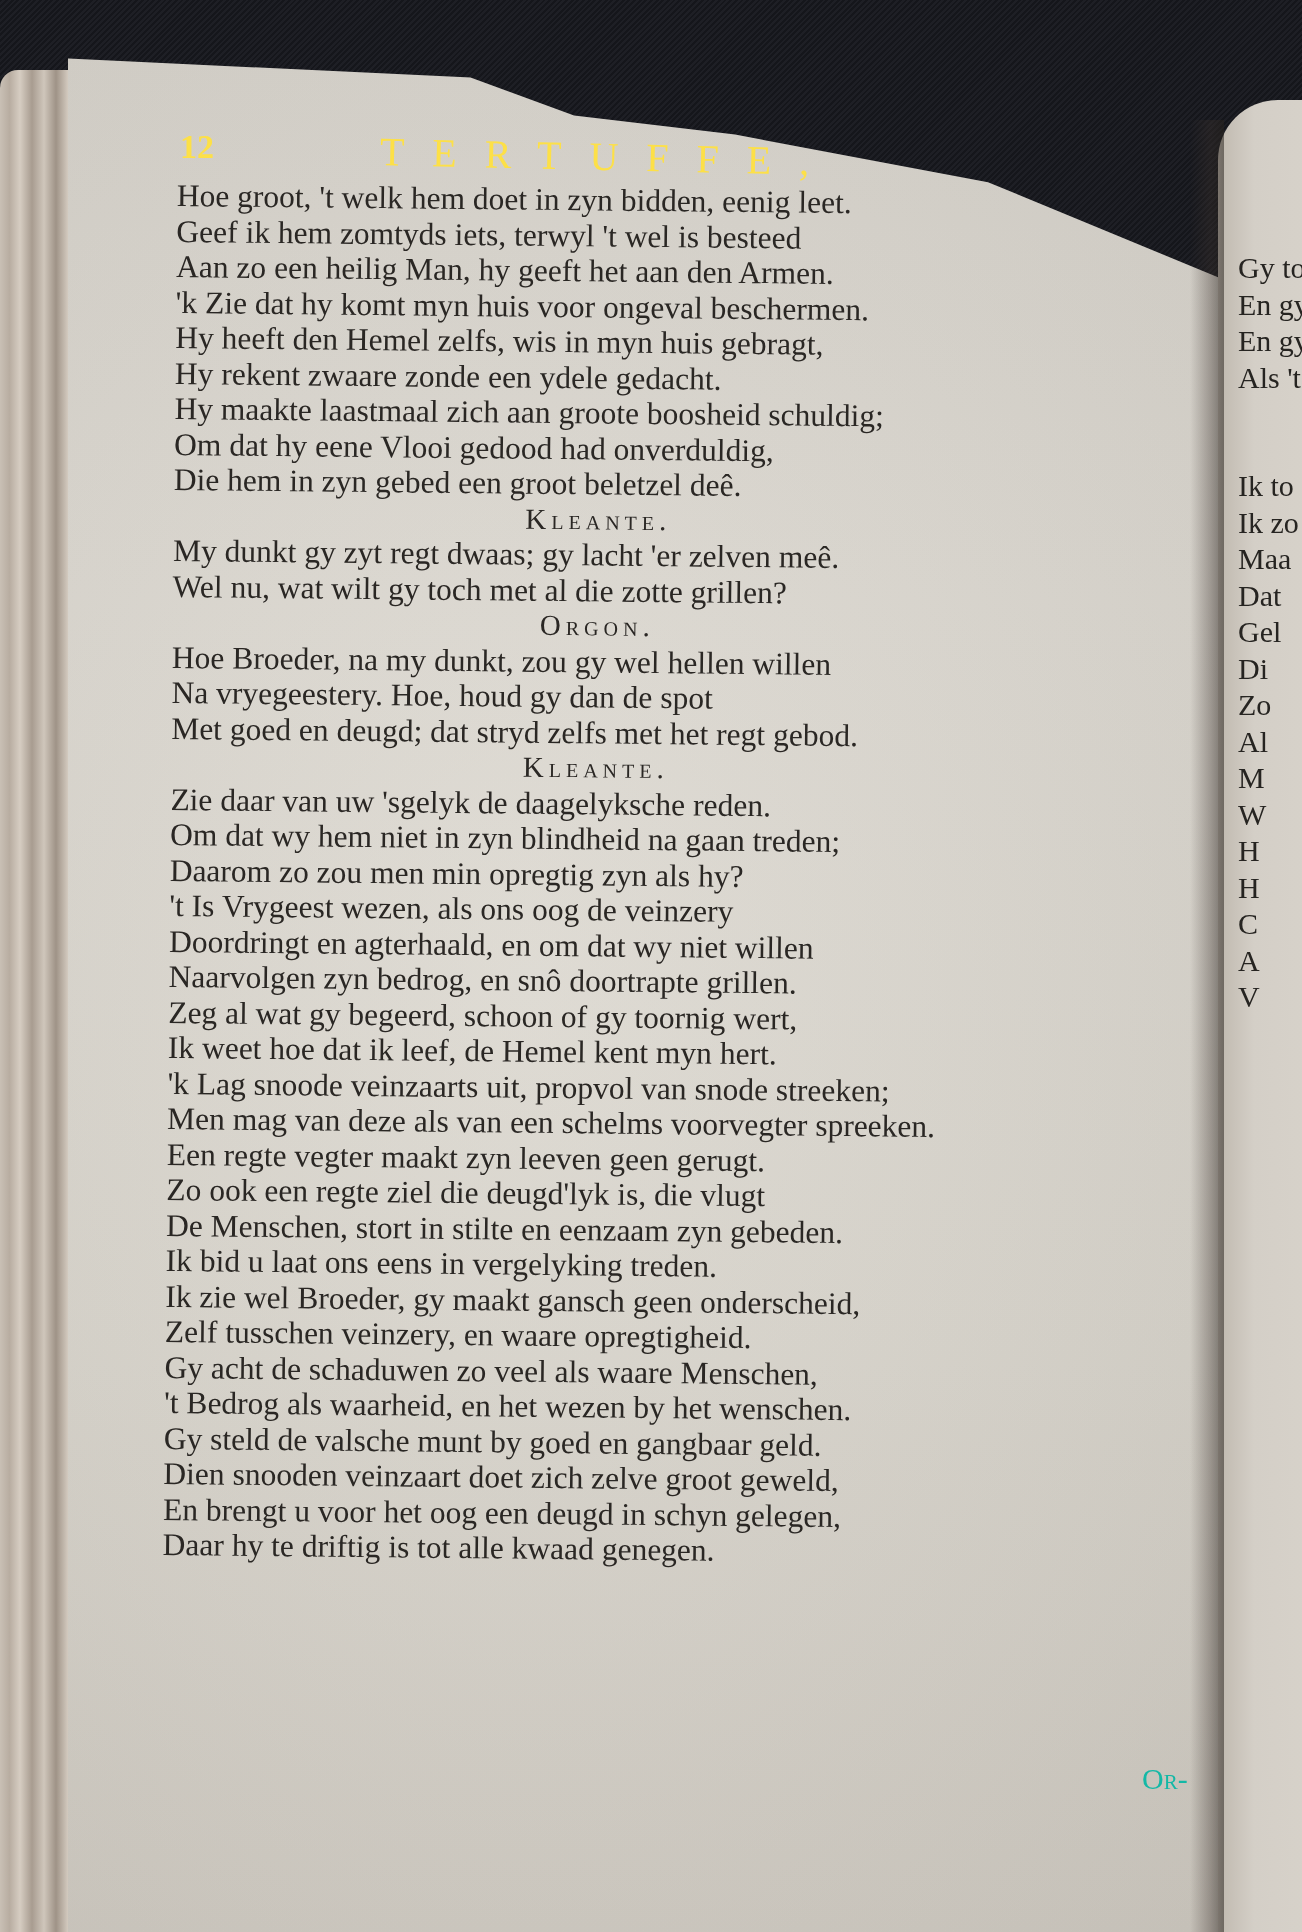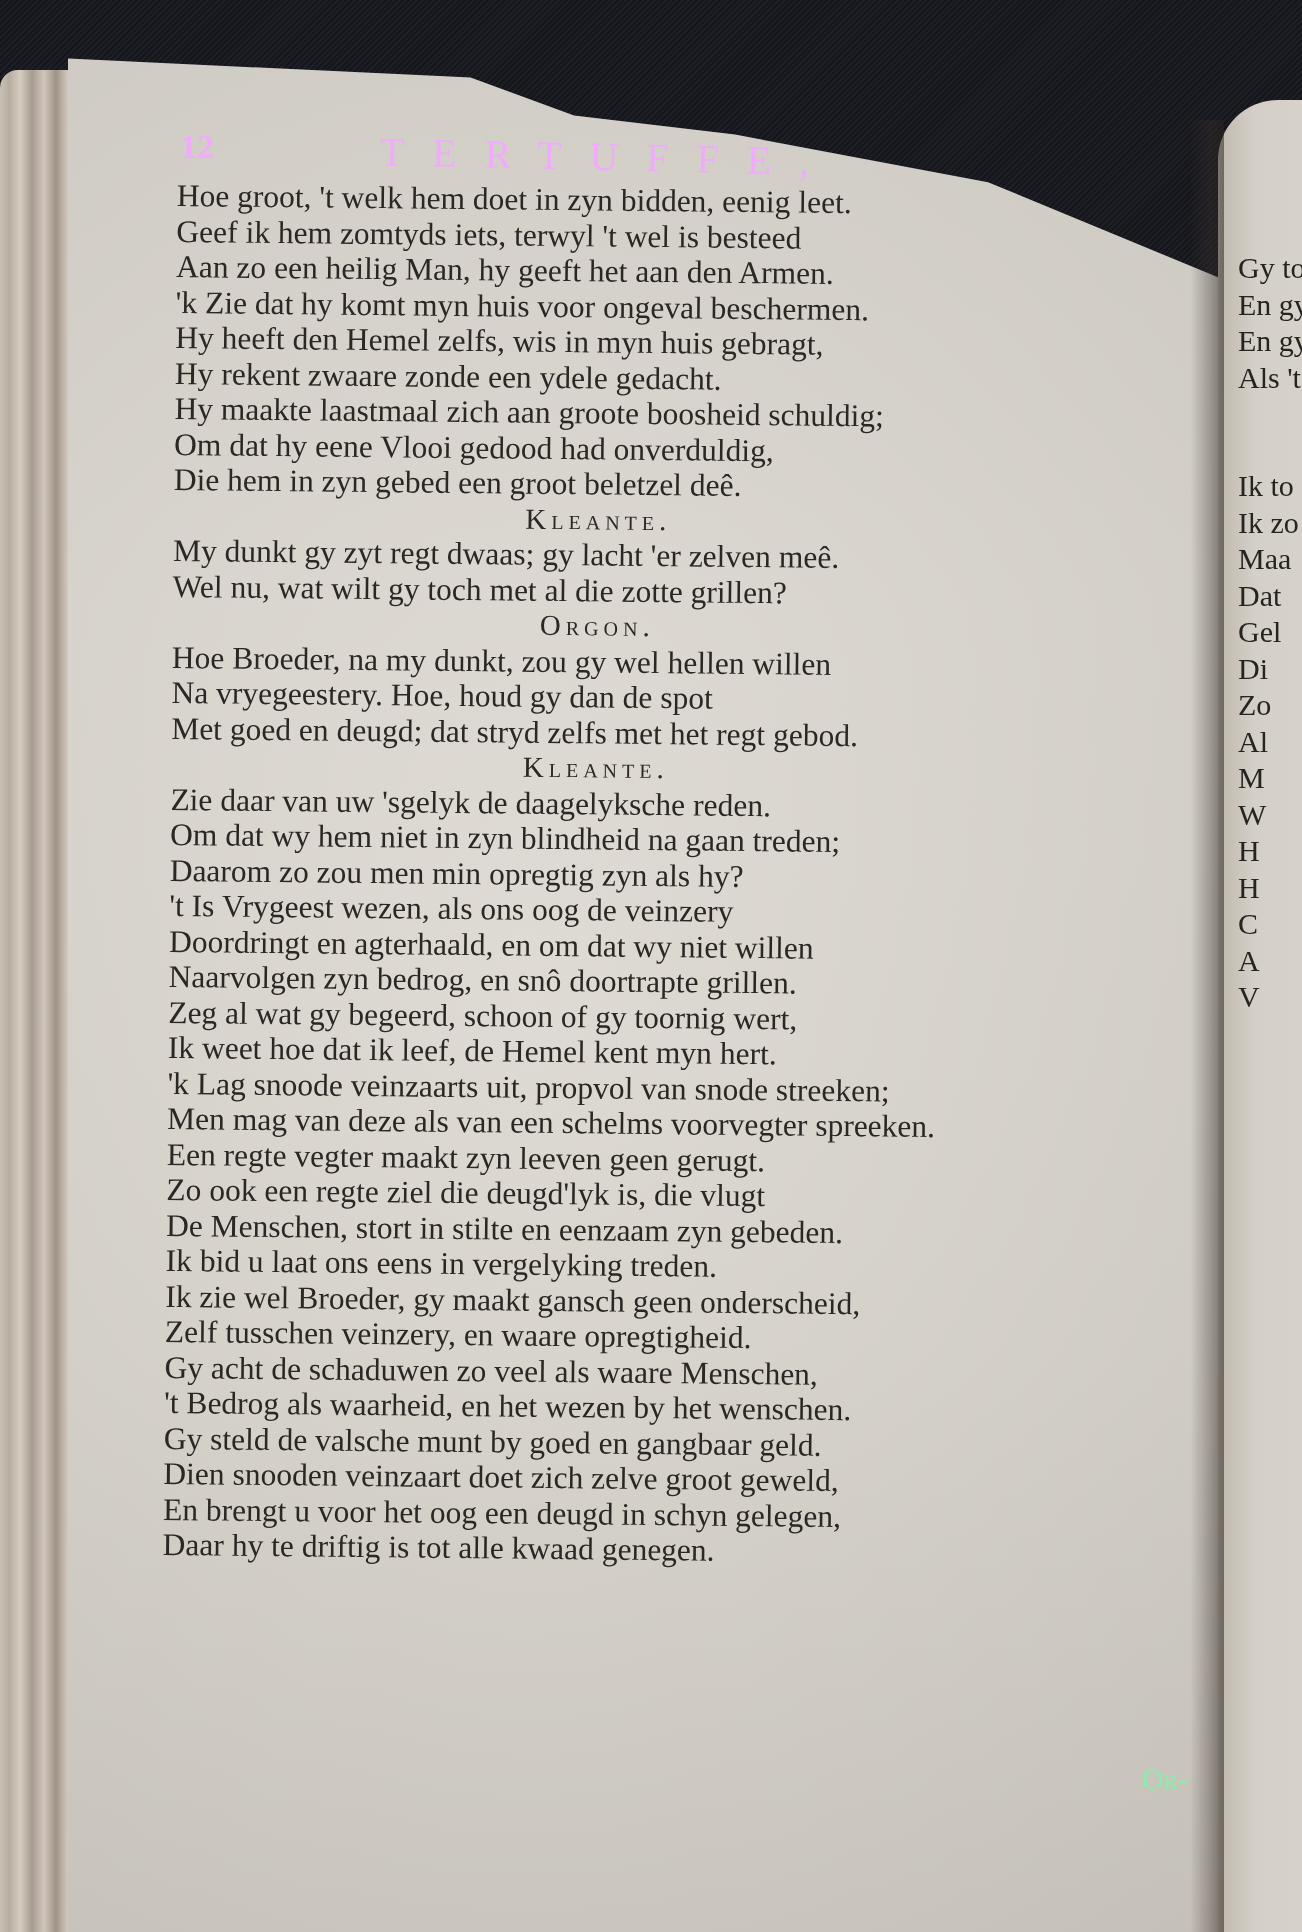--- a/index.html
+++ b/index.html
@@ -36,40 +36,40 @@
       background: linear-gradient(90deg, #bfb8ae 0%, #d4cfc7 30%, #d8d3cb 100%);
       border-top-left-radius: 60px;
     }
     .right-page-lines {
       position: absolute; left: 20px; top: 150px;
       font-size: 30px; line-height: 36.5px; color: #262421; white-space: nowrap;
     }
     .right-page-lines .gap { height: 36px; }
     .header {
       position: absolute; left: 140px; top: 128px; width: 1000px; height: 50px;
-      color: #f0abfc;
+      color: #fde047;
     }
     .page-number { position: absolute; left: 40px; top: 0; font-size: 34px; font-weight: bold; }
     .running-title {
       position: absolute; left: 240px; top: 0; font-size: 40px; letter-spacing: 28px;
       transform: rotate(1.3deg); transform-origin: left center;
     }
     .text-block {
       position: absolute; left: 177px; top: 178px; width: 930px;
       color: #2a2724; font-size: 31.5px; line-height: 35.5px;
       transform: rotate(0.6deg); transform-origin: left top;
     }
     .line { white-space: nowrap; }
     .speaker {
       text-align: center; font-variant: small-caps; letter-spacing: 5px;
       font-size: 29px; padding-right: 80px;
     }
     .catchword {
       position: absolute; left: 1142px; top: 1762px;
-      color: #86efac; font-size: 30px; font-variant: small-caps;
+      color: #14b8a6; font-size: 30px; font-variant: small-caps;
     }
   </style>
 </head>
 <body>
 
 <div class="backdrop"></div>
 <div class="page-stack"></div>
 
 <div class="right-page">
   <div class="right-page-lines">

